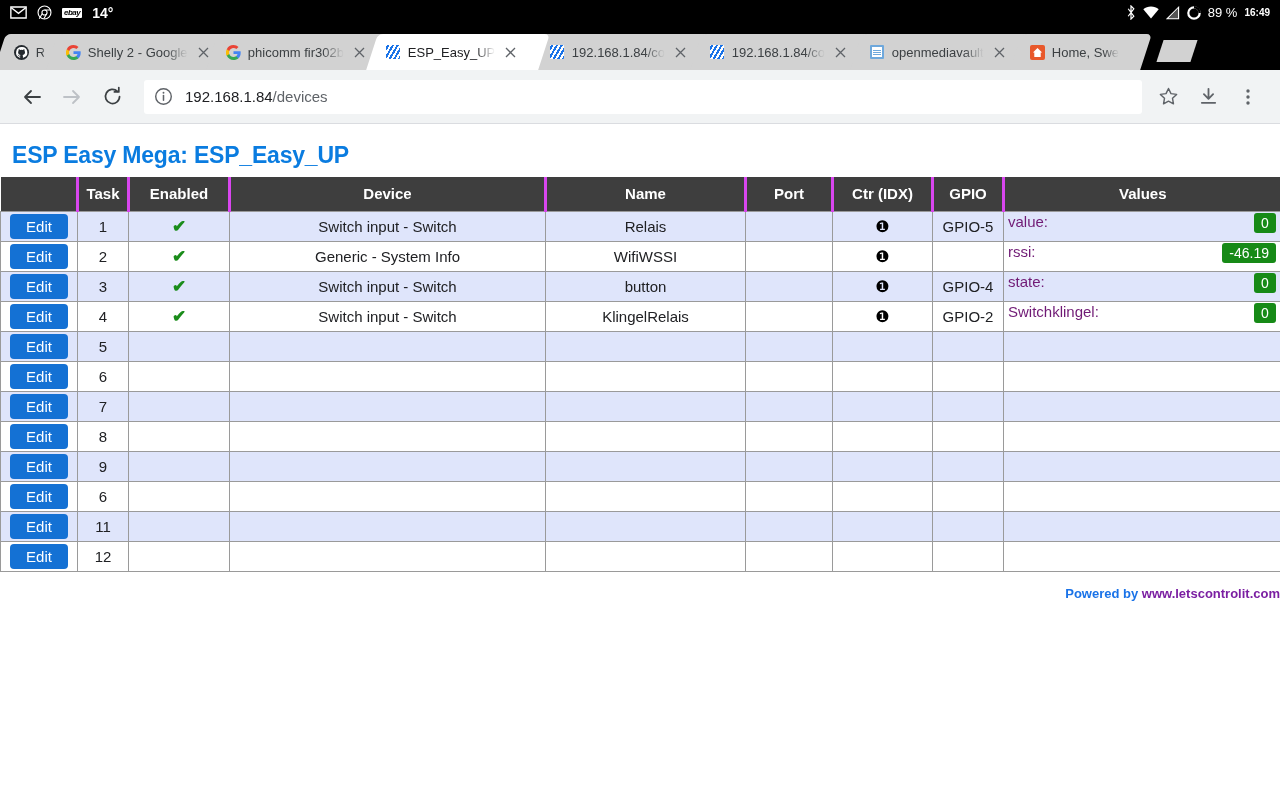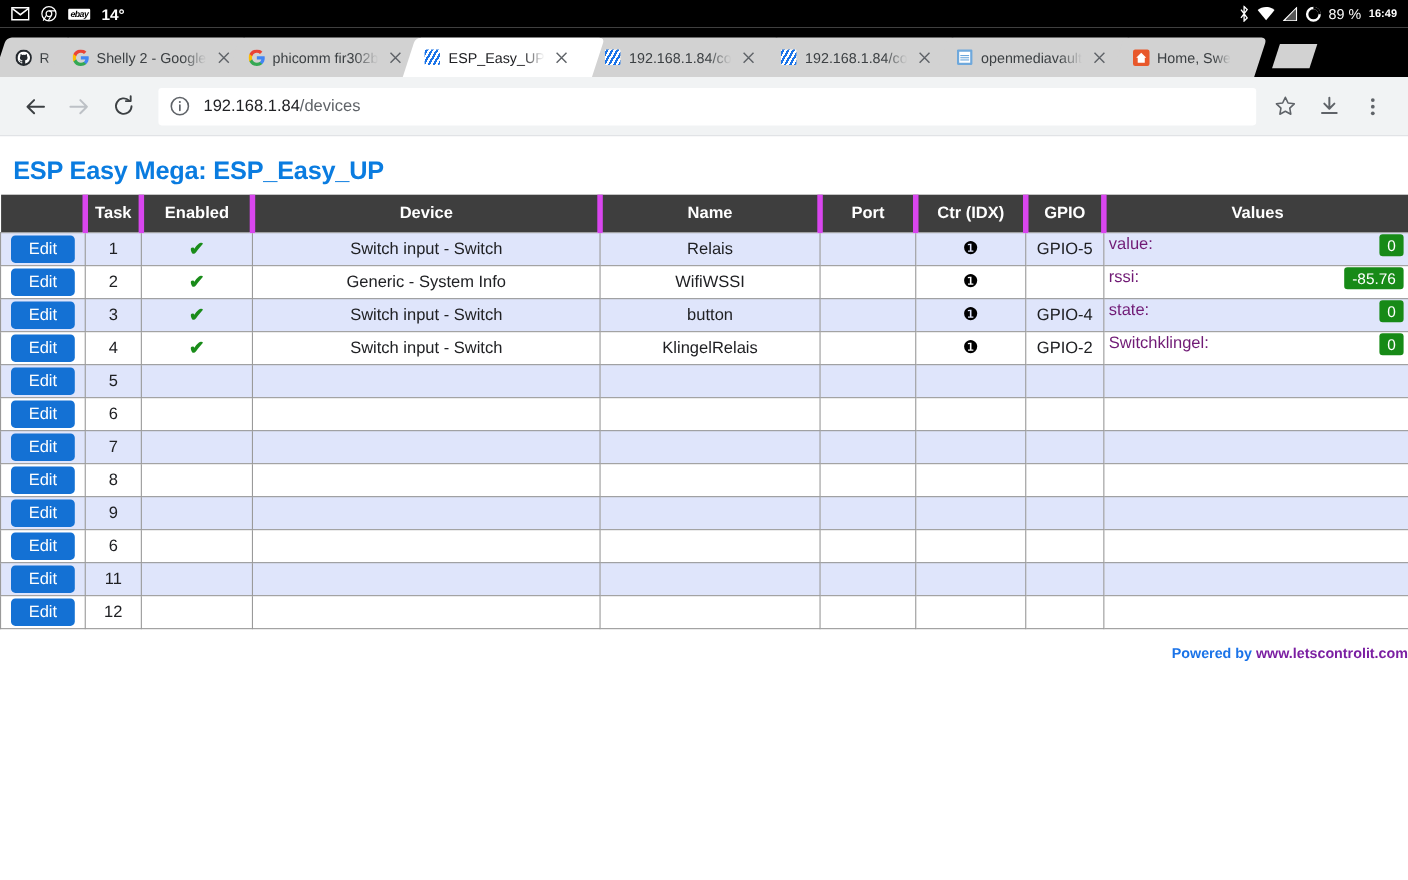--- a/index.html
+++ b/index.html
@@ -176,21 +176,21 @@
     table-layout: fixed;
     margin-top: 8px;
     font-size: 15px;
   }
   #devices-table th {
     background: #3e3e3e;
     color: #ffffff;
     font-weight: bold;
     height: 34px;
     font-size: 15px;
-    border-right: 5px solid #d946ef;
+    border-right: 3px solid #d946ef;
     text-align: center;
   }
   #devices-table th:last-child { border-right: none; }
   #devices-table td {
     border: 1px solid #9a9a9a;
     height: 30px;
     text-align: center;
     color: #202124;
     padding: 0 4px;
   }
@@ -515,21 +515,21 @@
           <td>2</td>
           <td><span class="check">✔</span></td>
           <td>Generic - System Info</td>
           <td>WifiWSSI</td>
           <td></td>
           <td><span class="ctr-ico">❶</span></td>
           <td></td>
           <td class="values-cell">
             <span class="val-row">
               <span class="val-label">rssi:</span>
-              <span class="val-badge">-85.76</span>
+              <span class="val-badge">-46.19</span>
             </span>
           </td>
         </tr>
         <tr>
           <td class="c-edit"><button class="edit-btn">Edit</button></td>
           <td>3</td>
           <td><span class="check">✔</span></td>
           <td>Switch input - Switch</td>
           <td>button</td>
           <td></td>

